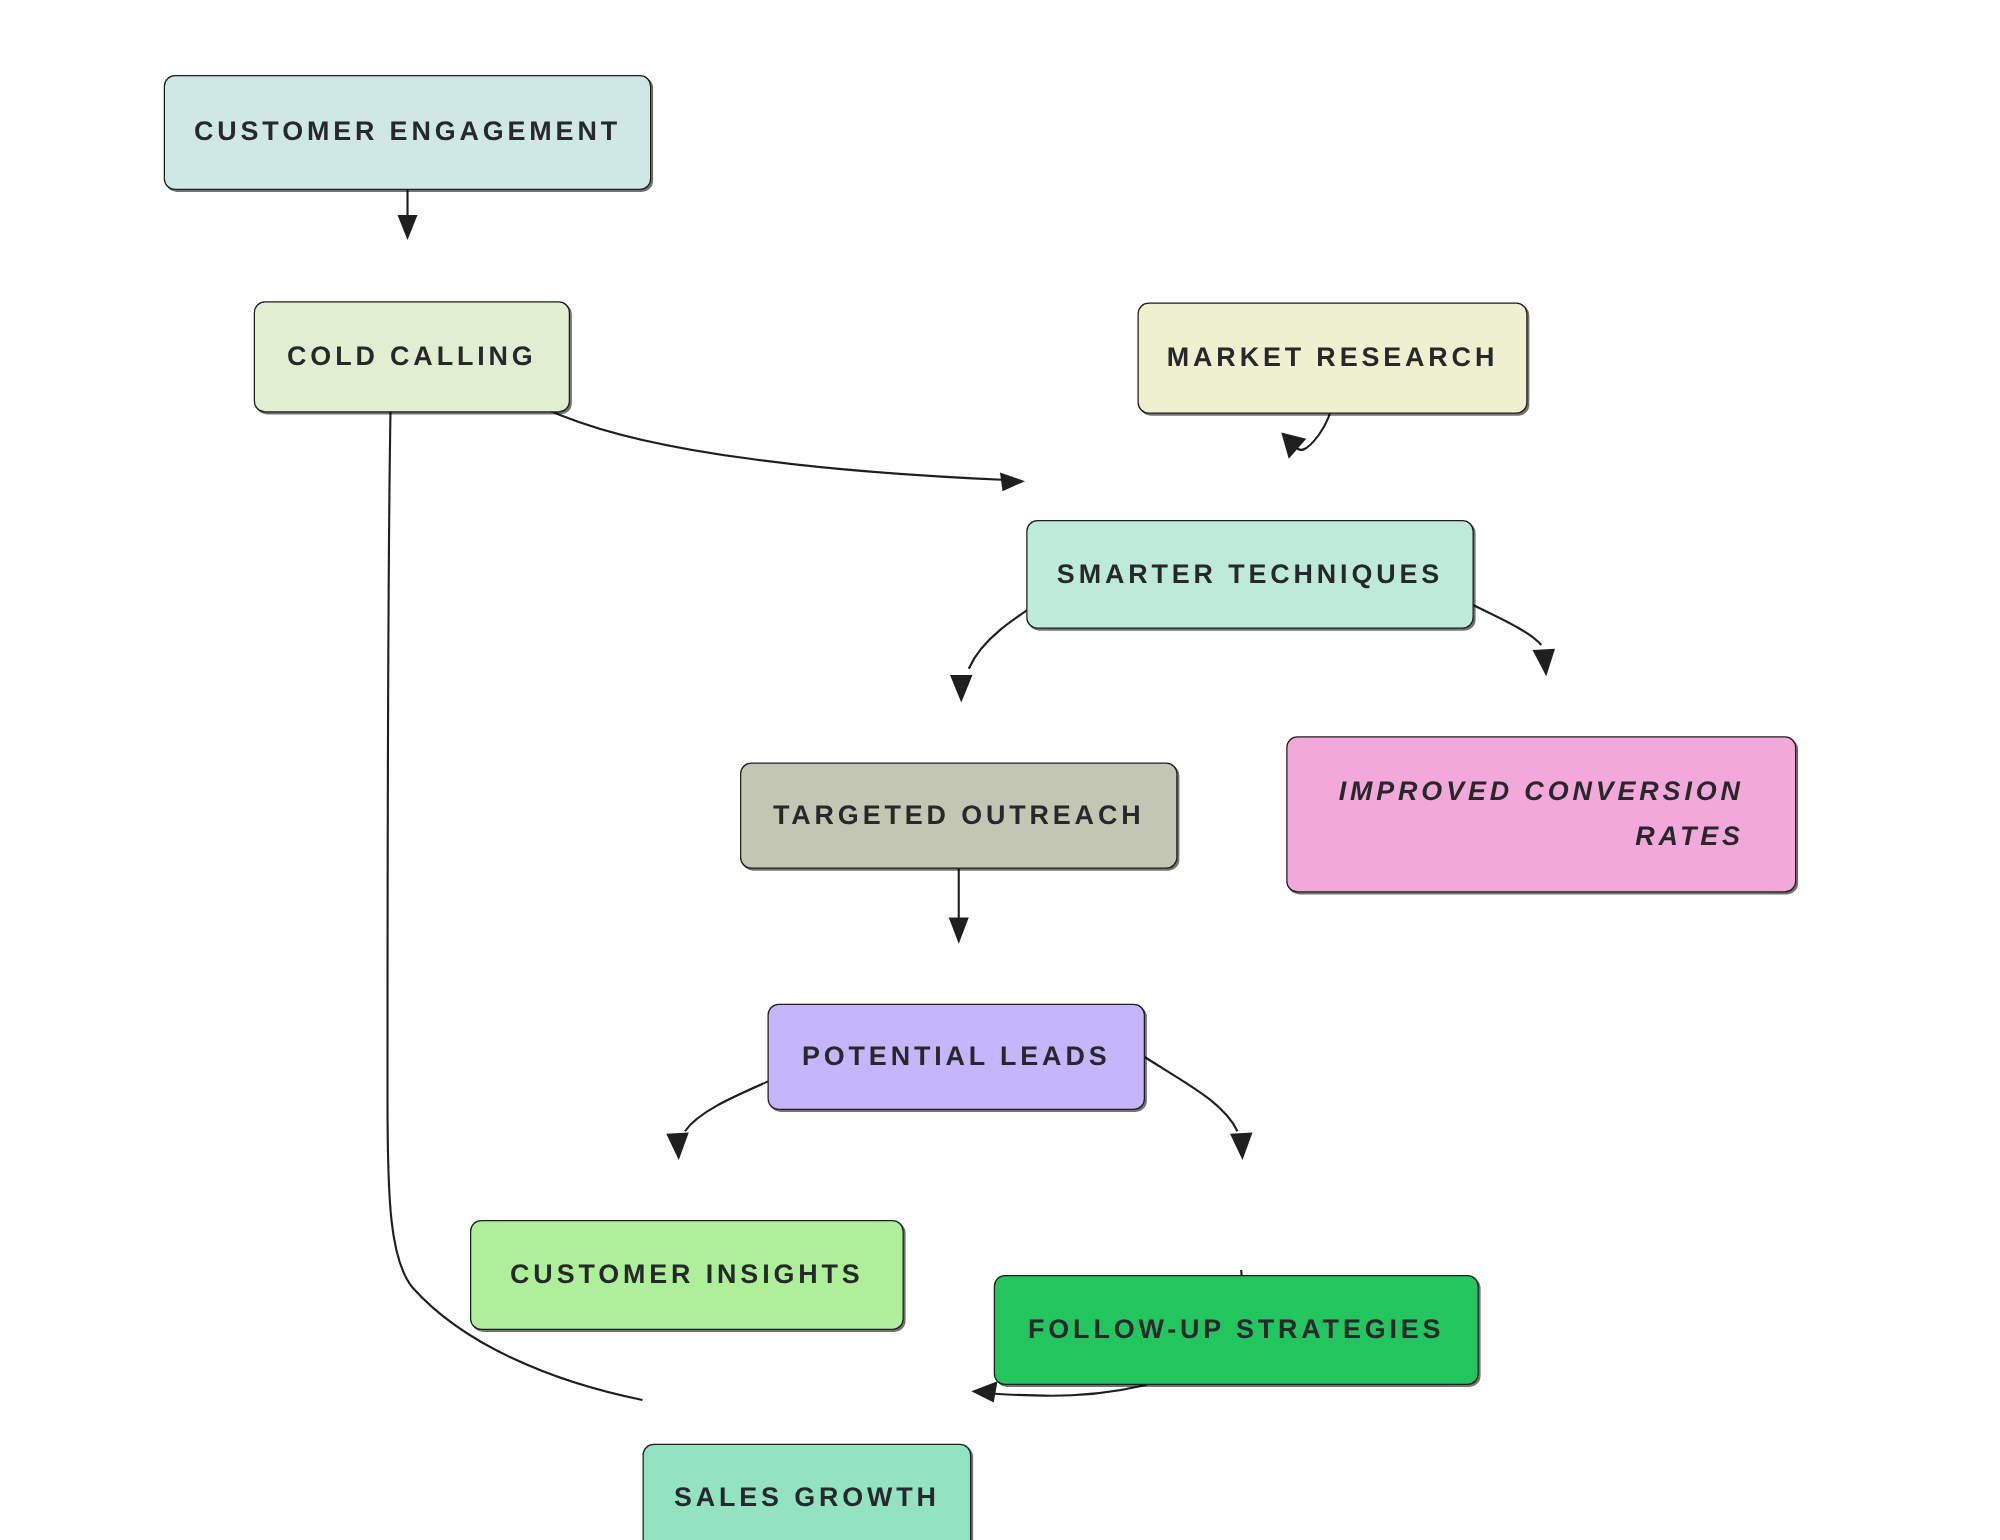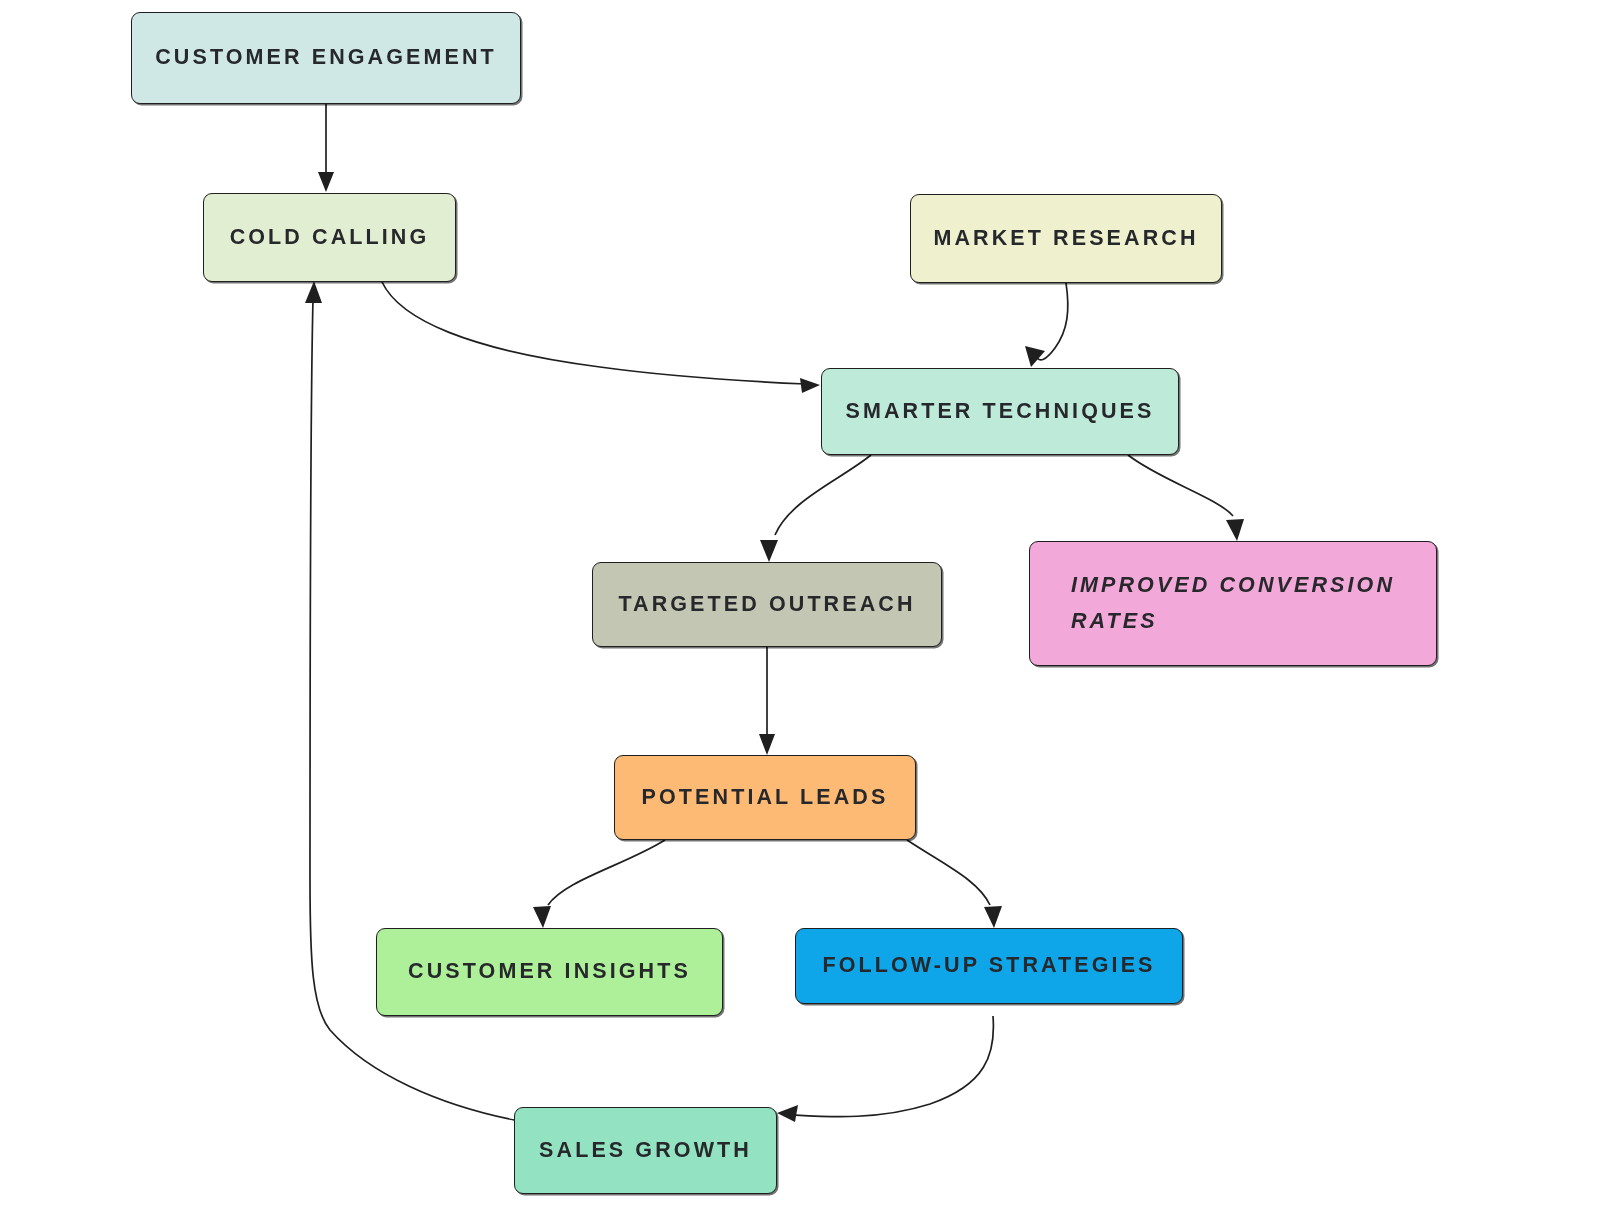--- a/index.html
+++ b/index.html
@@ -27,23 +27,24 @@
     height: 1232px;
   }
   .node {
     position: absolute;
     box-sizing: border-box;
     border: 1.6px solid #1f1f1f;
     border-radius: 9px;
     display: flex;
     align-items: center;
     justify-content: center;
-    text-align: left;
+    text-align: right;
     box-shadow: 1.5px 1.5px 0 rgba(0,0,0,0.55);
     z-index: 2;
+    margin-top: 48px;
   }
   .node-label {
     font-family: "Liberation Sans", sans-serif;
     font-size: 21.5px;
     font-weight: 600;
     letter-spacing: 3.1px;
     color: #27282b;
     line-height: 1.65;
     text-transform: uppercase;
     padding: 0 14px;
@@ -136,29 +137,29 @@
 
   <div class="node" style="left:592px; top:562px; width:350px; height:85px; background:#c2c6b2;">
     <span class="node-label">TARGETED OUTREACH</span>
   </div>
 
   <div class="node" style="left:1029px; top:541px; width:408px; height:125px; background:#f2a8d8;font-style:italic;">
     <span class="node-label">IMPROVED CONVERSION
 RATES</span>
   </div>
 
-  <div class="node" style="left:614px; top:755px; width:302px; height:85px; background:#fdba74;">
+  <div class="node" style="left:614px; top:755px; width:302px; height:85px; background:#c4b5fd;">
     <span class="node-label">POTENTIAL LEADS</span>
   </div>
 
   <div class="node" style="left:376px; top:928px; width:347px; height:88px; background:#aef09a;">
     <span class="node-label">CUSTOMER INSIGHTS</span>
   </div>
 
-  <div class="node" style="left:795px; top:928px; width:388px; height:76px; background:#0ea5e9;">
+  <div class="node" style="left:795px; top:972px; width:388px; height:88px; background:#22c55e;">
     <span class="node-label">FOLLOW-UP STRATEGIES</span>
   </div>
 
   <div class="node" style="left:514px; top:1107px; width:263px; height:87px; background:#93e2c2;">
     <span class="node-label">SALES GROWTH</span>
   </div>
 
 </div>
 
 </body></html>

